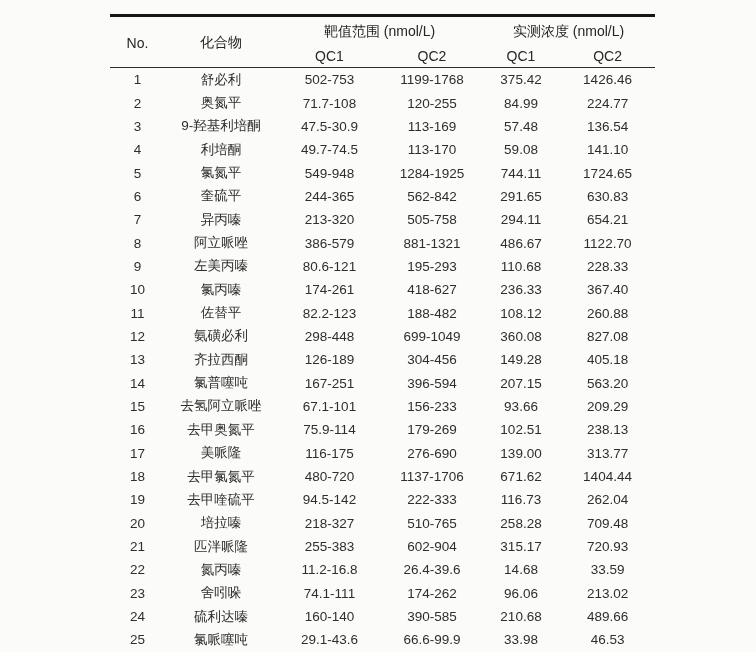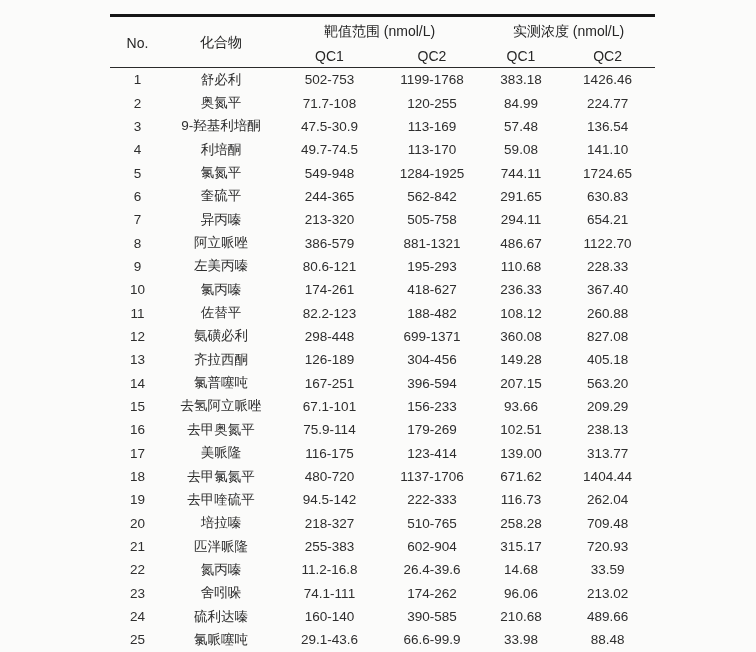--- a/index.html
+++ b/index.html
@@ -83,21 +83,21 @@
           <th>QC1</th>
           <th>QC2</th>
         </tr>
       </thead>
       <tbody>
           <tr>
             <td>1</td>
             <td>舒必利</td>
             <td>502-753</td>
             <td>1199-1768</td>
-            <td>383.18</td>
+            <td>375.42</td>
             <td>1426.46</td>
           </tr>
           <tr>
             <td>2</td>
             <td>奥氮平</td>
             <td>71.7-108</td>
             <td>120-255</td>
             <td>84.99</td>
             <td>224.77</td>
           </tr>
@@ -170,21 +170,21 @@
             <td>佐替平</td>
             <td>82.2-123</td>
             <td>188-482</td>
             <td>108.12</td>
             <td>260.88</td>
           </tr>
           <tr>
             <td>12</td>
             <td>氨磺必利</td>
             <td>298-448</td>
-            <td>699-1371</td>
+            <td>699-1049</td>
             <td>360.08</td>
             <td>827.08</td>
           </tr>
           <tr>
             <td>13</td>
             <td>齐拉西酮</td>
             <td>126-189</td>
             <td>304-456</td>
             <td>149.28</td>
             <td>405.18</td>
@@ -210,21 +210,21 @@
             <td>去甲奥氮平</td>
             <td>75.9-114</td>
             <td>179-269</td>
             <td>102.51</td>
             <td>238.13</td>
           </tr>
           <tr>
             <td>17</td>
             <td>美哌隆</td>
             <td>116-175</td>
-            <td>123-414</td>
+            <td>276-690</td>
             <td>139.00</td>
             <td>313.77</td>
           </tr>
           <tr>
             <td>18</td>
             <td>去甲氯氮平</td>
             <td>480-720</td>
             <td>1137-1706</td>
             <td>671.62</td>
             <td>1404.44</td>
@@ -276,18 +276,18 @@
             <td>390-585</td>
             <td>210.68</td>
             <td>489.66</td>
           </tr>
           <tr>
             <td>25</td>
             <td>氯哌噻吨</td>
             <td>29.1-43.6</td>
             <td>66.6-99.9</td>
             <td>33.98</td>
-            <td>88.48</td>
+            <td>46.53</td>
           </tr>
         </tbody>
     </table>
   </div>
 </div>
 
 </body></html>

